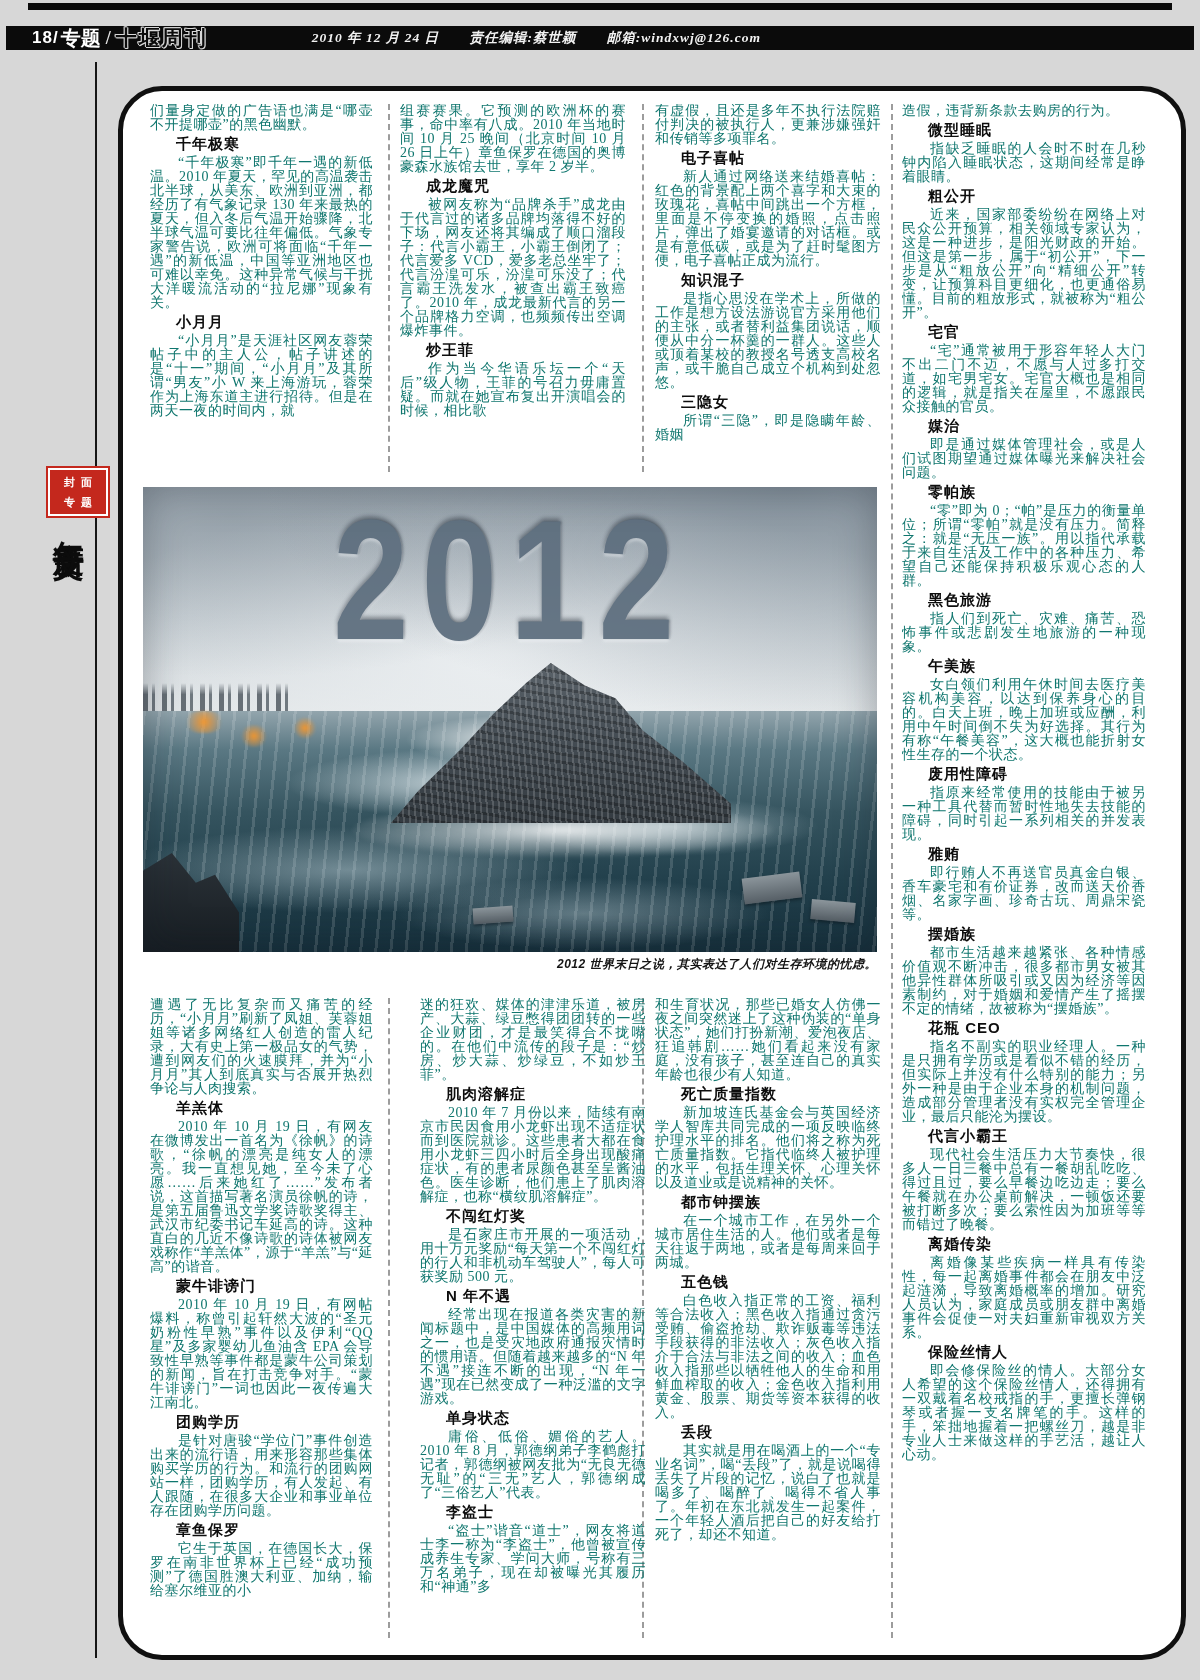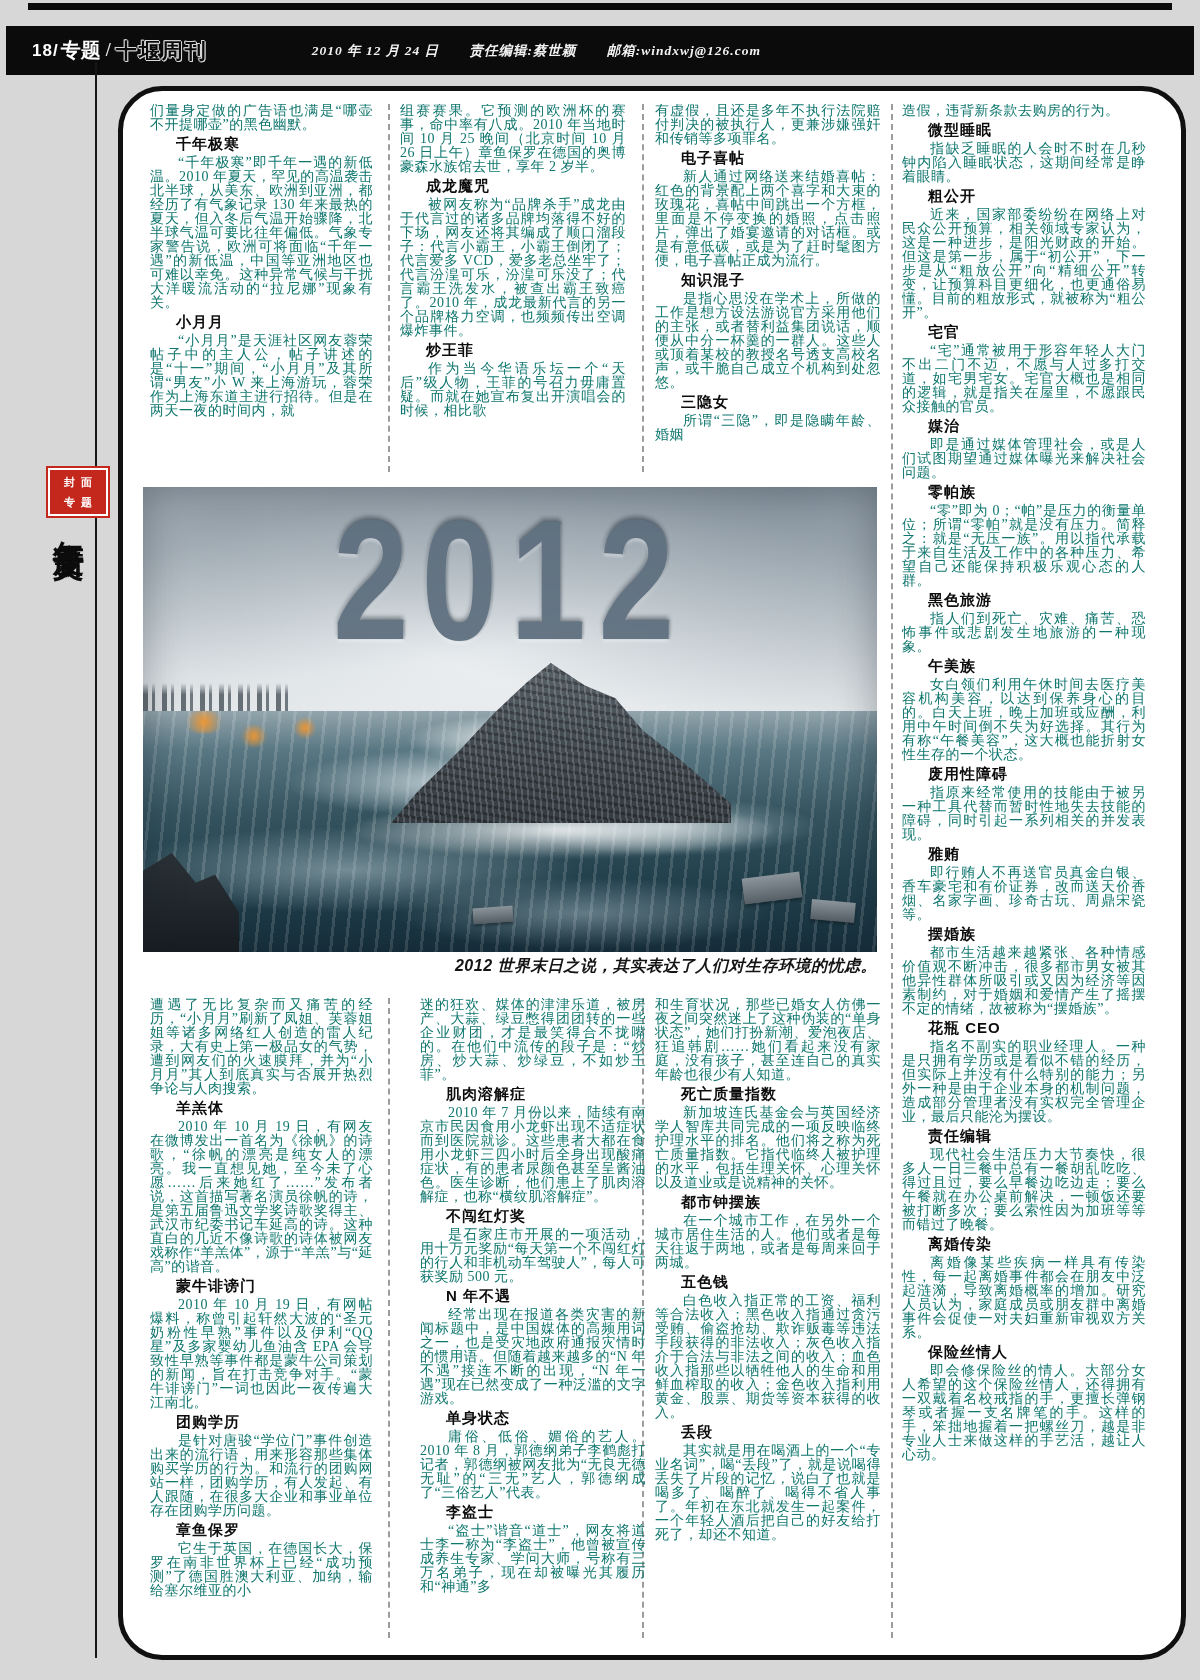--- a/index.html
+++ b/index.html
@@ -1,20 +1,20 @@
 <!DOCTYPE html>
 <html><head>
 <meta charset="utf-8">
 <style>
   html,body{margin:0;padding:0;}
   .page{position:relative;width:1200px;height:1680px;background:#d7d7d7;overflow:hidden;
         font-family:"Liberation Serif",serif;-webkit-font-smoothing:antialiased;}
   
   .topbar-thin{position:absolute;left:28px;top:3px;width:1144px;height:7px;background:#0b0b0b;}
-  .topbar{position:absolute;left:6px;top:26px;width:1188px;height:49px;background:#0b0b0b;
+  .topbar{position:absolute;left:6px;top:26px;width:1188px;height:24px;background:#0b0b0b;
           display:flex;align-items:center;color:#fff;}
   .pageno{margin-left:26px;font-family:"Liberation Sans",sans-serif;font-size:17px;font-weight:bold;letter-spacing:1px;}
   .section{font-family:"Liberation Sans",sans-serif;font-size:20px;font-weight:bold;margin-left:2px;}
   .hsep{font-size:18px;margin:0 5px;color:#e6e6e6;font-weight:bold;}
   .pub{font-size:21px;font-weight:bold;color:#0b0b0b;letter-spacing:2px;
        text-shadow:-1px 0 #d9d9d9,1px 0 #d9d9d9,0 -1px #d9d9d9,0 1px #d9d9d9,1px 1px #d9d9d9,-1px -1px #d9d9d9;}
   .meta{font-size:13.5px;font-weight:bold;font-style:italic;letter-spacing:1px;margin-left:104px;color:#f2f2f2;}
   .meta span{margin-right:26px;}
   
   .side-rule{position:absolute;left:95px;top:62px;width:2px;height:1596px;background:#161616;}
@@ -88,21 +88,21 @@
   .fire1{left:38px;top:224px;} .fire2{left:96px;top:238px;width:30px;} .fire3{left:150px;top:230px;width:24px;}
   .chunk{position:absolute;background:linear-gradient(180deg,#8b959b,#565f66);box-shadow:0 2px 3px rgba(10,20,26,.5);}
   .k1{left:600px;top:388px;width:58px;height:26px;transform:rotate(-7deg);}
   .k2{left:668px;top:414px;width:44px;height:20px;transform:rotate(5deg);}
   .k3{left:330px;top:420px;width:40px;height:16px;transform:rotate(-4deg);}
   .fg{position:absolute;left:0;top:366px;width:96px;height:99px;background:linear-gradient(180deg,#2b3238,#171d22);
       clip-path:polygon(0 18%,30% 0,55% 30%,75% 22%,100% 60%,100% 100%,0 100%);}
   .vign{position:absolute;inset:0;box-shadow:inset 0 0 40px rgba(20,30,40,.35);}
   .caption{position:absolute;left:143px;top:956px;width:734px;text-align:right;
            font-family:"Liberation Sans",sans-serif;font-weight:bold;font-style:italic;
-           font-size:16px;letter-spacing:.5px;color:#141414;}
+           font-size:12px;letter-spacing:.5px;color:#141414;}
 </style>
 </head>
 <body>
 
 <div class="page">
 
   <div class="topbar-thin"></div>
 
   <div class="topbar">
     <span class="pageno">18/</span>
@@ -229,21 +229,21 @@
       <h4 class="h">午美族</h4>
       <p class="p">女白领们利用午休时间去医疗美容机构美容，以达到保养身心的目的。白天上班，晚上加班或应酬，利用中午时间倒不失为好选择。其行为有称“午餐美容”，这大概也能折射女性生存的一个状态。</p>
       <h4 class="h">废用性障碍</h4>
       <p class="p">指原来经常使用的技能由于被另一种工具代替而暂时性地失去技能的障碍，同时引起一系列相关的并发表现。</p>
       <h4 class="h">雅贿</h4>
       <p class="p">即行贿人不再送官员真金白银、香车豪宅和有价证券，改而送天价香烟、名家字画、珍奇古玩、周鼎宋瓷等。</p>
       <h4 class="h">摆婚族</h4>
       <p class="p">都市生活越来越紧张、各种情感价值观不断冲击，很多都市男女被其他异性群体所吸引或又因为经济等因素制约，对于婚姻和爱情产生了摇摆不定的情绪，故被称为“摆婚族”。</p>
       <h4 class="h">花瓶 CEO</h4>
       <p class="p">指名不副实的职业经理人。一种是只拥有学历或是看似不错的经历，但实际上并没有什么特别的能力；另外一种是由于企业本身的机制问题，造成部分管理者没有实权完全管理企业，最后只能沦为摆设。</p>
-      <h4 class="h">责任编辑</h4>
+      <h4 class="h">代言小霸王</h4>
       <p class="p">现代社会生活压力大节奏快，很多人一日三餐中总有一餐胡乱吃吃、得过且过，要么早餐边吃边走；要么午餐就在办公桌前解决，一顿饭还要被打断多次；要么索性因为加班等等而错过了晚餐。</p>
       <h4 class="h">离婚传染</h4>
       <p class="p">离婚像某些疾病一样具有传染性，每一起离婚事件都会在朋友中泛起涟漪，导致离婚概率的增加。研究人员认为，家庭成员或朋友群中离婚事件会促使一对夫妇重新审视双方关系。</p>
       <h4 class="h">保险丝情人</h4>
       <p class="p">即会修保险丝的情人。大部分女人希望的这个保险丝情人，还得拥有一双戴着名校戒指的手，更擅长弹钢琴或者握一支名牌笔的手。这样的手，笨拙地握着一把螺丝刀，越是非专业人士来做这样的手艺活，越让人心动。</p>
     </div>
 
 </div>
 
 </body></html>

